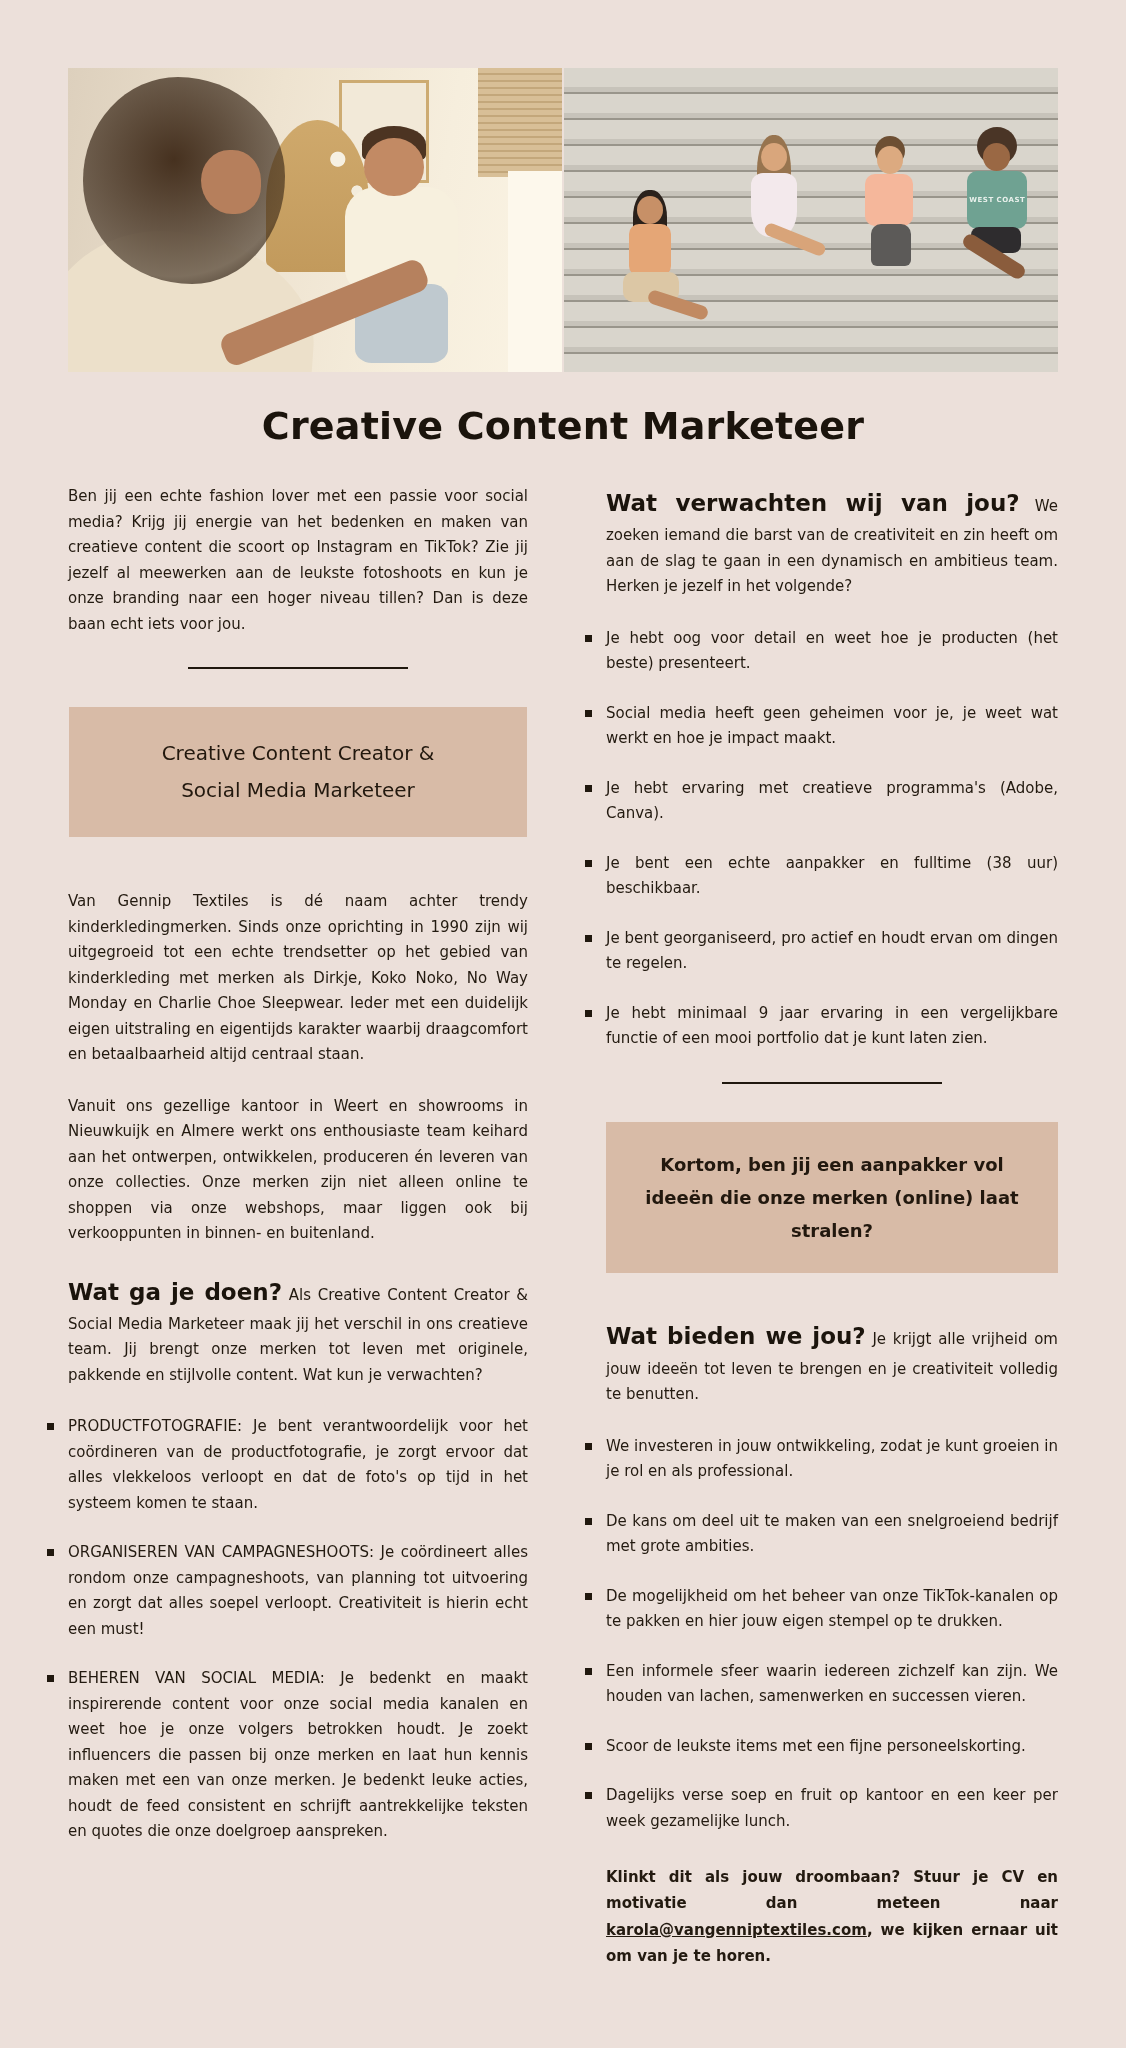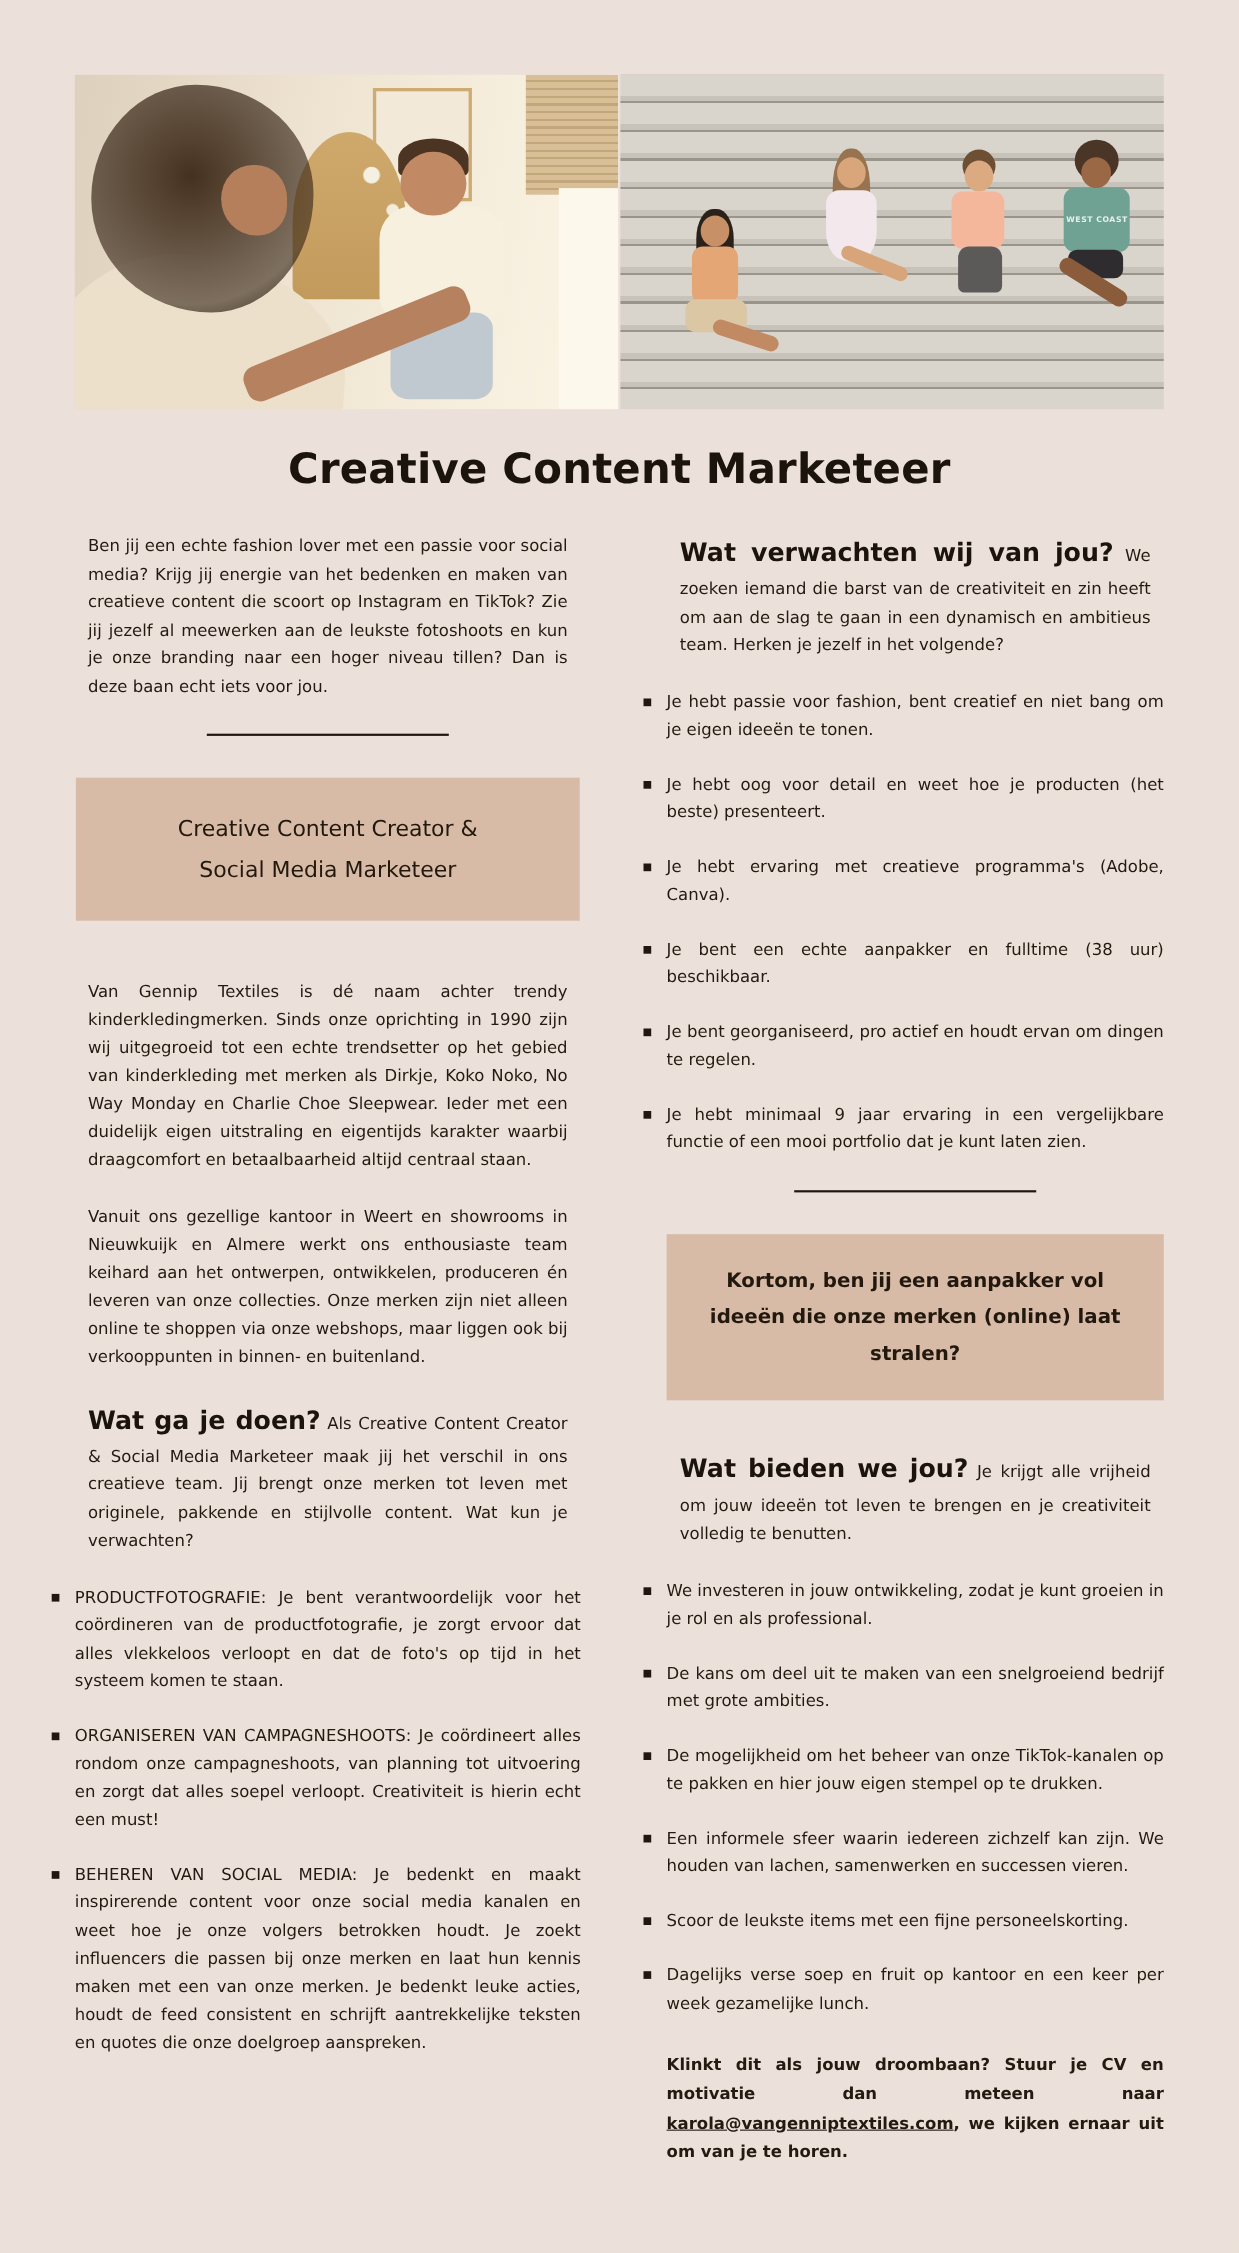--- a/index.html
+++ b/index.html
@@ -74,21 +74,21 @@
     font-weight:700;
     letter-spacing:.2px;
     color:#1b140c;
     margin:32px 0 36px;
   }
 
   
   .columns{display:flex;justify-content:space-between;}
   .col-left{width:460px;}
   .col-right{width:452px;}
-  .para{font-size:15px;line-height:1.7;text-align:justify;margin:0 12px 26px;}
+  .para{font-size:15px;line-height:1.7;text-align:justify;margin:0 0 26px;}
   .run-heading{font-size:23px;font-weight:700;color:#1b140c;}
   .divider{width:220px;border-top:2px solid #20180e;margin:30px auto 38px;}
   .panel{
     background:#d8bba7;
     text-align:center;
     padding:28px 24px;
     font-size:20px;
     line-height:1.85;
     color:#22180e;
     margin:0 1px 52px;
@@ -170,22 +170,22 @@
       <ul class="bullets">
         <li>PRODUCTFOTOGRAFIE: Je bent verantwoordelijk voor het coördineren van de productfotografie, je zorgt ervoor dat alles vlekkeloos verloopt en dat de foto's op tijd in het systeem komen te staan.</li>
         <li>ORGANISEREN VAN CAMPAGNESHOOTS: Je coördineert alles rondom onze campagneshoots, van planning tot uitvoering en zorgt dat alles soepel verloopt. Creativiteit is hierin echt een must!</li>
         <li>BEHEREN VAN SOCIAL MEDIA: Je bedenkt en maakt inspirerende content voor onze social media kanalen en weet hoe je onze volgers betrokken houdt. Je zoekt influencers die passen bij onze merken en laat hun kennis maken met een van onze merken. Je bedenkt leuke acties, houdt de feed consistent en schrijft aantrekkelijke teksten en quotes die onze doelgroep aanspreken.</li>
       </ul>
     </div>
 
     <div class="col-right">
       <p class="para"><span class="run-heading">Wat verwachten wij van jou?</span> <span>We zoeken iemand die barst van de creativiteit en zin heeft om aan de slag te gaan in een dynamisch en ambitieus team. Herken je jezelf in het volgende?</span></p>
       <ul class="bullets">
-        <li>Je hebt passie voor fashion, bent creatief en niet bang om je eigen ideeën te tonen.</li>
         <li>Je hebt oog voor detail en weet hoe je producten (het beste) presenteert.</li>
+        <li>Social media heeft geen geheimen voor je, je weet wat werkt en hoe je impact maakt.</li>
         <li>Je hebt ervaring met creatieve programma's (Adobe, Canva).</li>
         <li>Je bent een echte aanpakker en fulltime (38 uur) beschikbaar.</li>
         <li>Je bent georganiseerd, pro actief en houdt ervan om dingen te regelen.</li>
         <li>Je hebt minimaal 9 jaar ervaring in een vergelijkbare functie of een mooi portfolio dat je kunt laten zien.</li>
       </ul>
       <div class="divider"></div>
       <div class="panel kortom">Kortom, ben jij een aanpakker vol ideeën die onze merken (online) laat stralen?</div>
       <p class="para"><span class="run-heading">Wat bieden we jou?</span> <span>Je krijgt alle vrijheid om jouw ideeën tot leven te brengen en je creativiteit volledig te benutten.</span></p>
       <ul class="bullets">
         <li>We investeren in jouw ontwikkeling, zodat je kunt groeien in je rol en als professional.</li>

